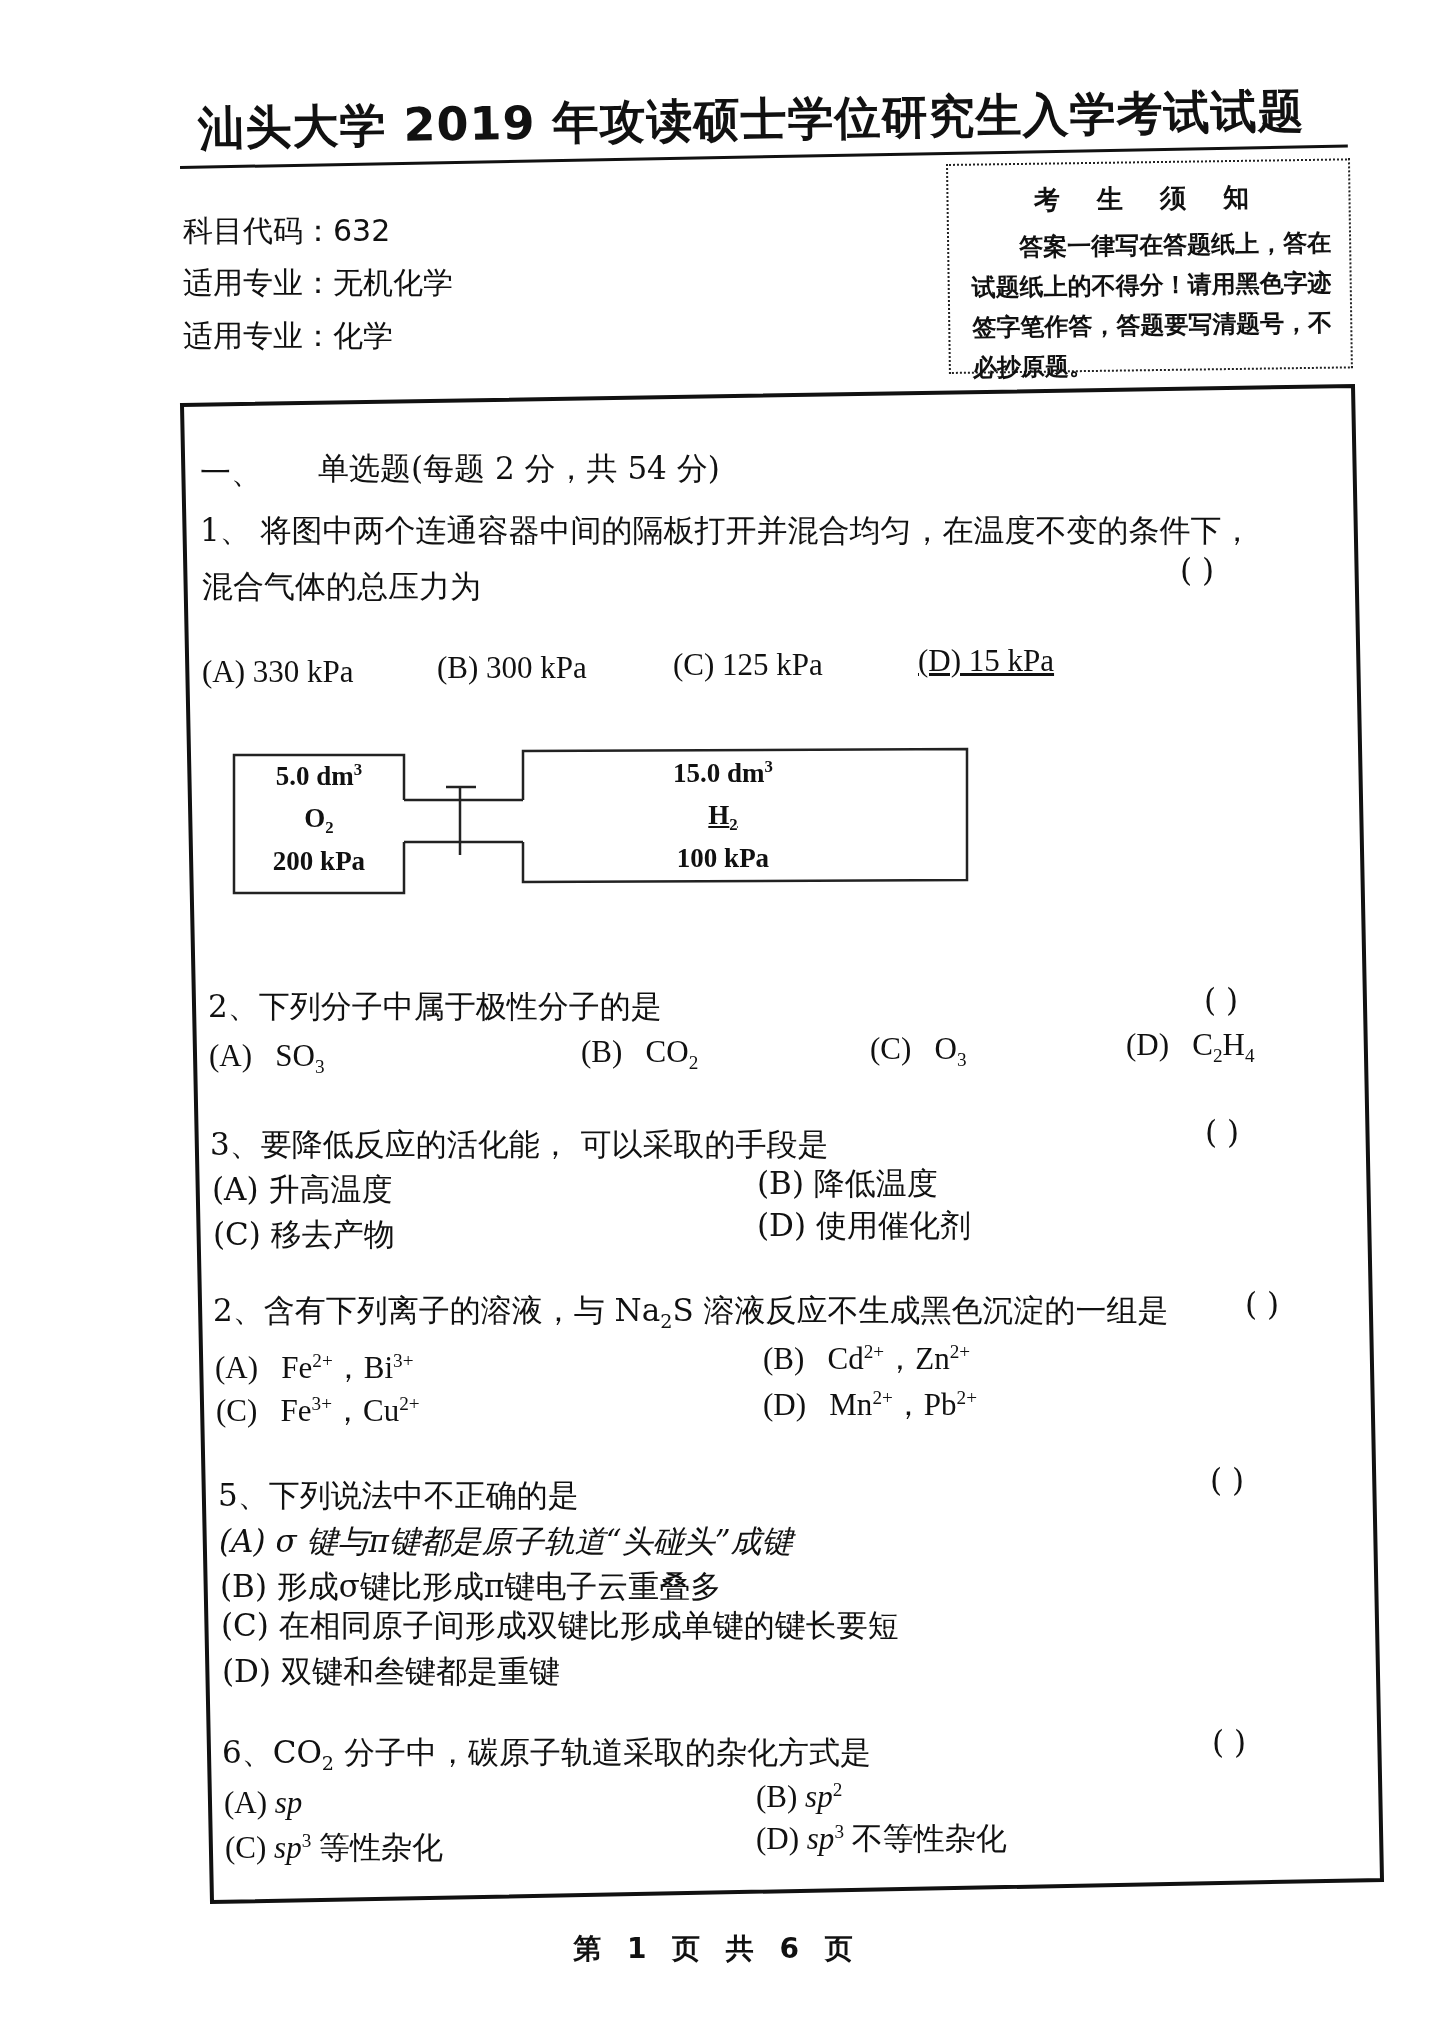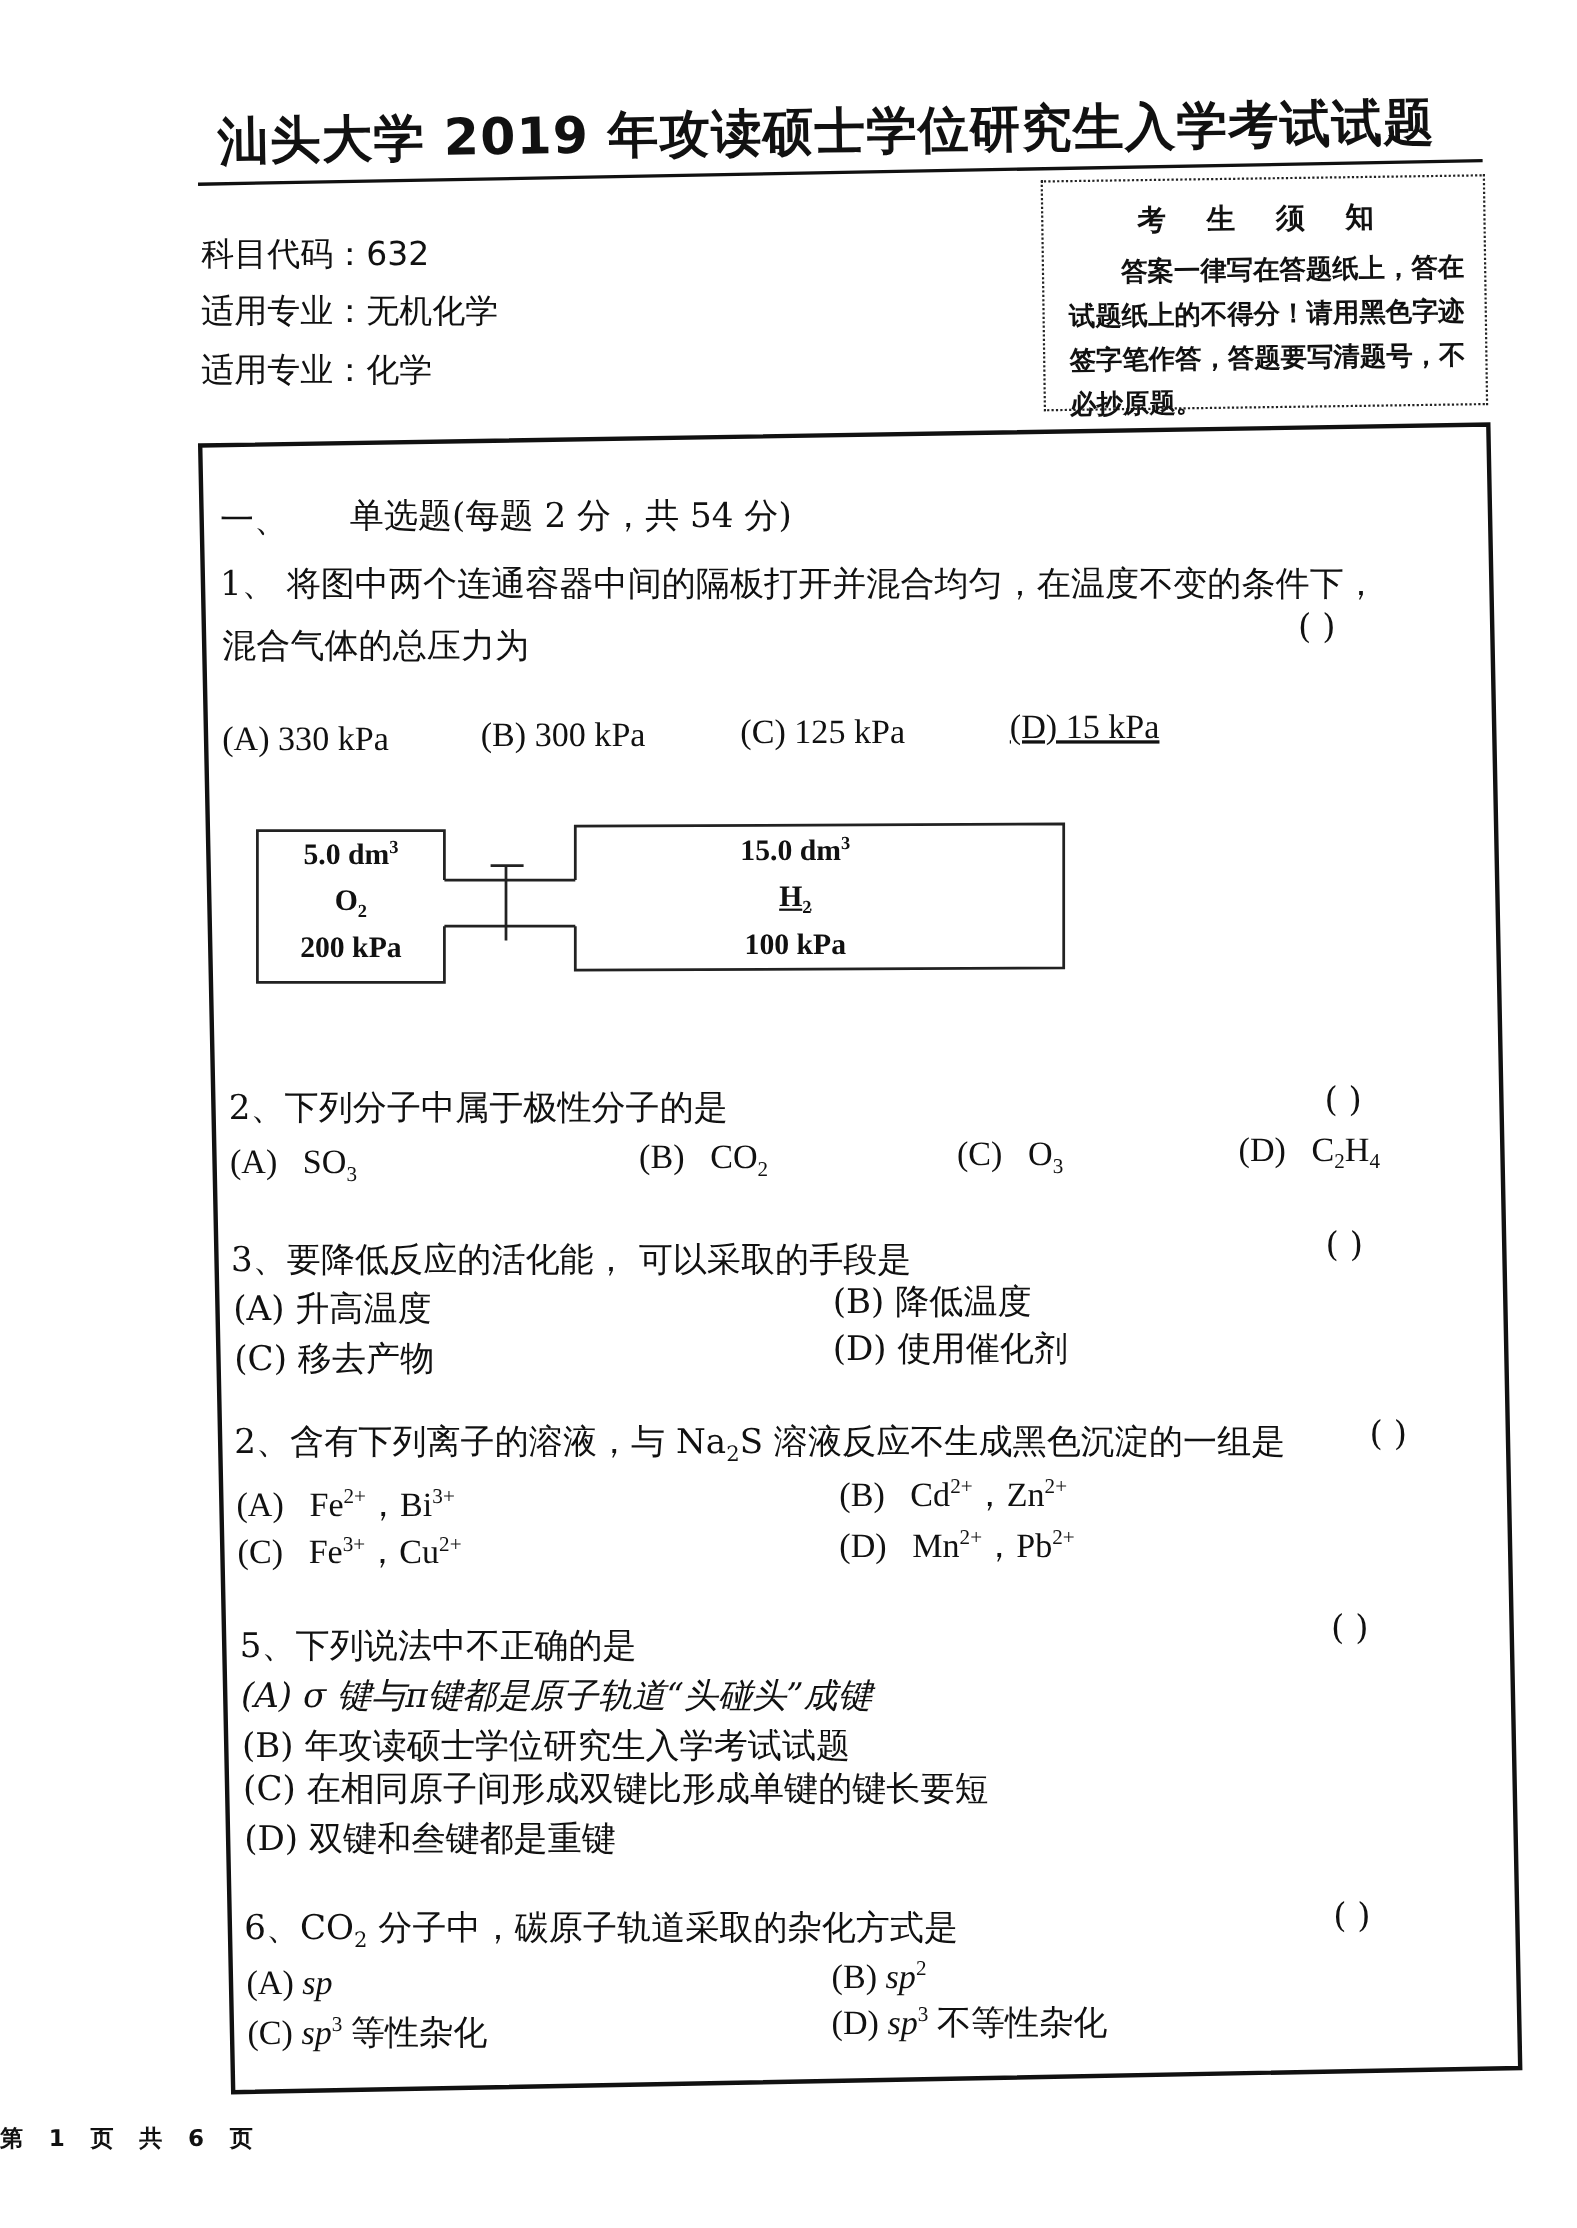--- a/index.html
+++ b/index.html
@@ -22,21 +22,21 @@
     border: 2px dotted #222; transform: rotate(-0.8deg); transform-origin: left top;
   }
   .notice-head { position: absolute; left: 0; right: 0; top: 18px; text-align: center; font-size: 26px; font-weight: bold; letter-spacing: 14px; }
   .notice-body { position: absolute; left: 22px; right: 14px; top: 62px; font-size: 24px; line-height: 40px; font-weight: bold; white-space: normal; text-indent: 48px; }
   .frame { position: absolute; left: 0; top: 0; }
   .q { font-size: 31px; }
   .paren { font-size: 31px; }
   sub, sup { font-size: 62%; }
   .diagram-label { font-size: 27px; font-weight: bold; text-align: center; position: absolute; }
   .ital { font-style: italic; }
-  .footer { left: 0; width: 1434px; top: 1930px; font-size: 21px; font-weight: bold; letter-spacing: 8px; }
+  .footer { left: 0; width: 1434px; top: 1930px; text-align: center; font-size: 28px; font-weight: bold; letter-spacing: 8px; }
 </style>
 </head>
 <body>
 
 <div class="abs title sans">汕头大学 2019 年攻读硕士学位研究生入学考试试题</div>
 <div class="abs title-rule"></div>
 
 <div class="abs meta sans" style="top:211px">
   <span>科目代码：</span><span>632</span>
 </div>
@@ -105,21 +105,21 @@
 <div class="abs q" style="left:213px; top:1290px;"><span>2、含有下列离子的溶液，与 Na</span><sub>2</sub><span>S 溶液反应不生成黑色沉淀的一组是</span></div>
 <div class="abs paren" style="left:1245px; top:1286px;">(          )</div>
 <div class="abs q serif" style="left:215px; top:1347px;"><span>(A)</span>&nbsp;&nbsp;&nbsp;<span>Fe</span><sup>2+</sup><span>，</span><span>Bi</span><sup>3+</sup></div>
 <div class="abs q serif" style="left:763px; top:1338px;"><span>(B)</span>&nbsp;&nbsp;&nbsp;<span>Cd</span><sup>2+</sup><span>，</span><span>Zn</span><sup>2+</sup></div>
 <div class="abs q serif" style="left:216px; top:1390px;"><span>(C)</span>&nbsp;&nbsp;&nbsp;<span>Fe</span><sup>3+</sup><span>，</span><span>Cu</span><sup>2+</sup></div>
 <div class="abs q serif" style="left:763px; top:1384px;"><span>(D)</span>&nbsp;&nbsp;&nbsp;<span>Mn</span><sup>2+</sup><span>，</span><span>Pb</span><sup>2+</sup></div>
 
 <div class="abs q" style="left:218px; top:1475px;">5、下列说法中不正确的是</div>
 <div class="abs paren" style="left:1210px; top:1462px;">(          )</div>
 <div class="abs q" style="left:219px; top:1521px;font-style:italic;">(A) σ 键与π键都是原子轨道“头碰头”成键</div>
-<div class="abs q" style="left:220px; top:1566px;">(B) 年攻读硕士学位研究生入学考试试题</div>
+<div class="abs q" style="left:220px; top:1566px;">(B) 形成σ键比形成π键电子云重叠多</div>
 <div class="abs q" style="left:221px; top:1605px;">(C) 在相同原子间形成双键比形成单键的键长要短</div>
 <div class="abs q" style="left:222px; top:1651px;">(D) 双键和叁键都是重键</div>
 
 <div class="abs q" style="left:222px; top:1732px;"><span>6、CO</span><sub>2</sub><span> 分子中，碳原子轨道采取的杂化方式是</span></div>
 <div class="abs paren" style="left:1212px; top:1724px;">(          )</div>
 <div class="abs q serif" style="left:224px; top:1785px;"><span>(A)</span> <span class="ital">sp</span><sup></sup><span></span></div>
 <div class="abs q serif" style="left:756px; top:1779px;"><span>(B)</span> <span class="ital">sp</span><sup>2</sup><span></span></div>
 <div class="abs q serif" style="left:225px; top:1827px;"><span>(C)</span> <span class="ital">sp</span><sup>3</sup><span> 等性杂化</span></div>
 <div class="abs q serif" style="left:756px; top:1818px;"><span>(D)</span> <span class="ital">sp</span><sup>3</sup><span> 不等性杂化</span></div>
 

